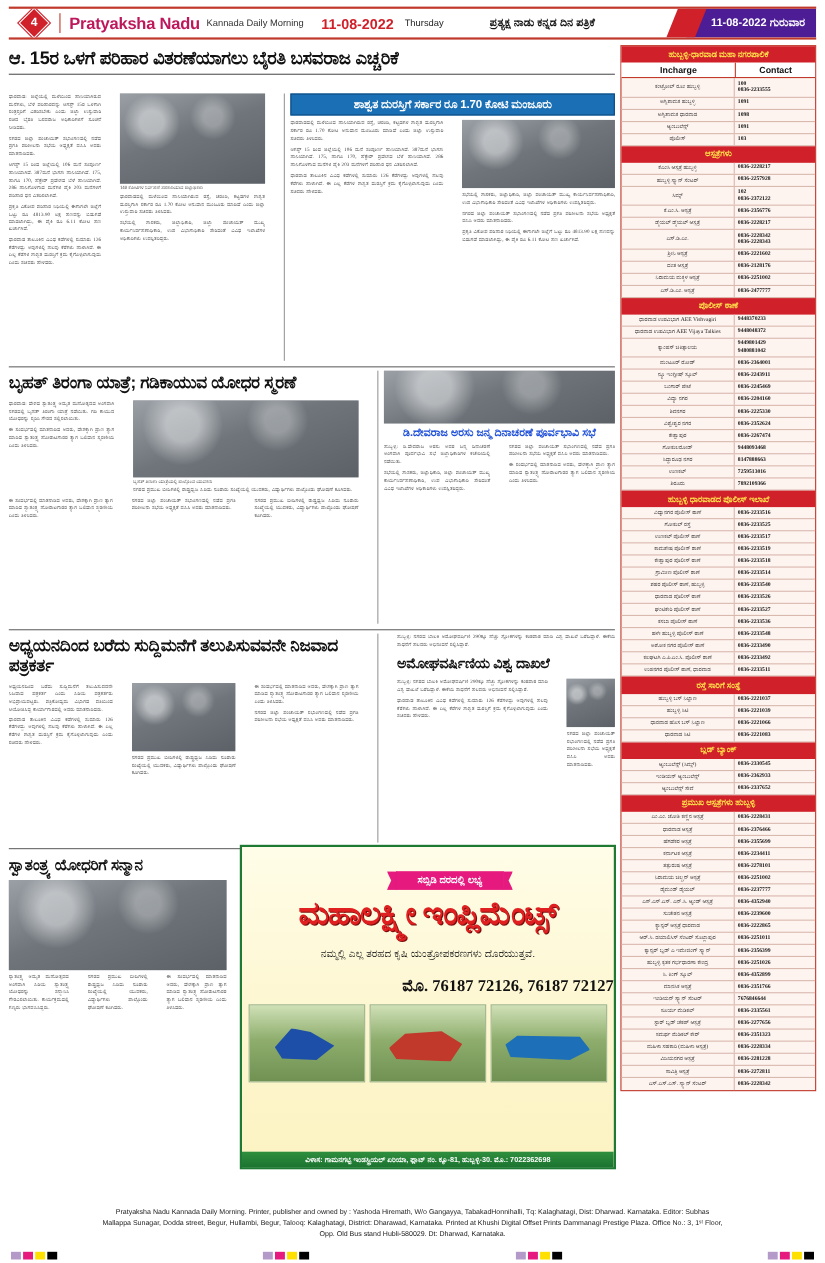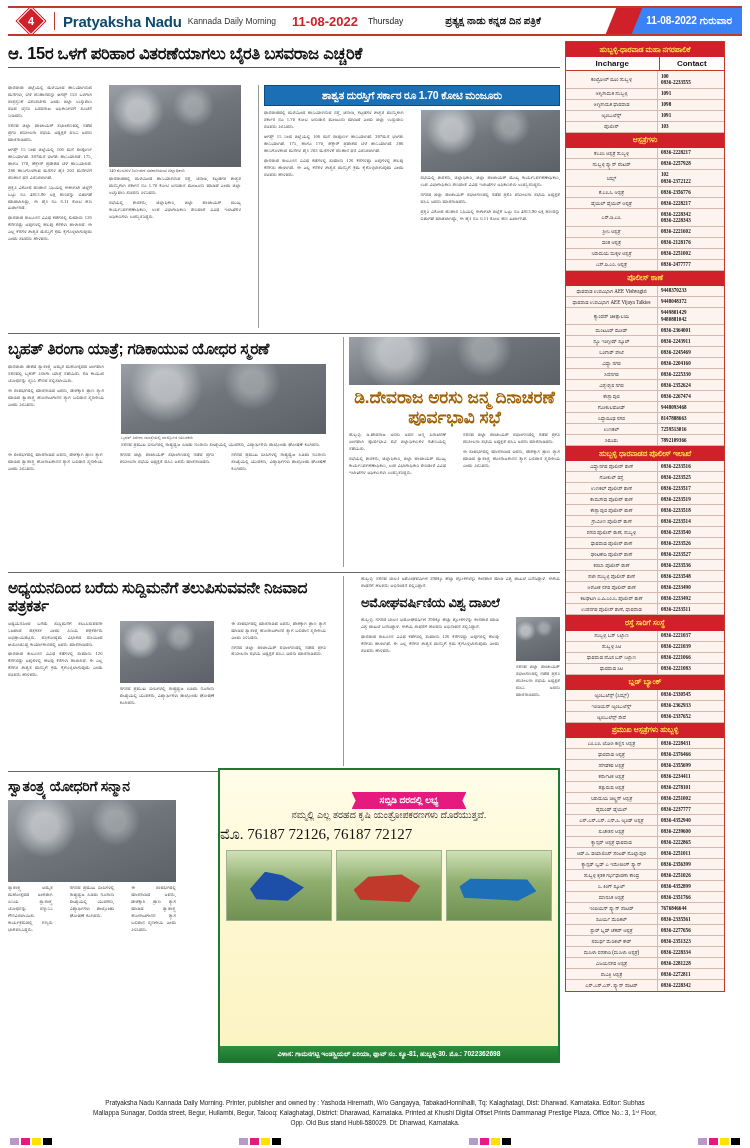--- a/index.html
+++ b/index.html
@@ -19,53 +19,53 @@
     background: #fff; position: relative; overflow: hidden;
   }
   .mh-logo-wrap { width: 46px; display: flex; align-items: center; justify-content: center; }
   .mh-logo {
     width: 20px; height: 20px; background: #d0202a; transform: rotate(45deg);
     display: flex; align-items: center; justify-content: center;
     border: 1px solid #fff; box-shadow: 0 0 0 1px #d0202a;
   }
   .mh-logo span { transform: rotate(-45deg); color: #fff; font-size: 11px; font-weight: bold; }
   .mh-divider { width: 1px; background: #c0392b; margin: 4px 0; }
-  .mh-title { font-size: 15px; font-weight: bold; color: #0c4a6e; letter-spacing: -0.2px; padding: 0 6px 0 8px; align-self: center; }
+  .mh-title { font-size: 15px; font-weight: bold; color: #be185d; letter-spacing: -0.2px; padding: 0 6px 0 8px; align-self: center; }
   .mh-sub { font-size: 8.5px; color: #333; align-self: center; }
   .mh-date { font-size: 13px; font-weight: bold; color: #d0202a; align-self: center; padding: 0 10px 0 16px; }
   .mh-day { font-size: 8.5px; color: #222; align-self: center; }
   .mh-kn { font-size: 10px; font-weight: bold; color: #111; align-self: center; margin-left: 42px; }
   .mh-redtab {
-    margin-left: auto; background: #3b82f6; color: #fff; font-size: 10px; font-weight: bold;
+    margin-left: auto; background: #4c1d95; color: #fff; font-size: 10px; font-weight: bold;
     display: flex; align-items: center; padding: 0 10px 0 22px; position: relative;
   }
   .mh-redtab::before {
     content: ""; position: absolute; left: -13px; top: 0; bottom: 0; width: 26px;
     background: #d0202a; transform: skewX(-22deg);
   }
   .mh-redtab span { position: relative; z-index: 2; }
 
   
   .body-grid { display: flex; gap: 5px; margin-top: 5px; height: 1022px; }
   .news-zone { width: 552px; position: relative; }
-  .side-zone { width: 160px; }
+  .side-zone { width: 178px; }
 
   
   .hl {
     font-size: 15.5px; font-weight: bold; color: #111; line-height: 1.15;
     padding: 3px 0 4px 0; letter-spacing: -0.3px;
   }
   .hl-lg { font-size: 16.5px; }
   .hl-rule { border-bottom: 1px solid #555; margin-bottom: 17px; }
 
   .hl-blue {
     background: #1a6fb5; color: #fff; font-size: 10.5px; font-weight: bold;
     text-align: center; padding: 3px 4px; border: 1px solid #0d4d82; letter-spacing: -0.2px;
   }
-  .hl-center { text-align: center; font-size: 17px; font-weight: bold; line-height: 1.2; color: #a16207; }
+  .hl-center { text-align: center; font-size: 10px; font-weight: bold; line-height: 1.2; color: #1d4ed8; }
 
   
   .cols { display: flex; gap: 17px; }
   .col { flex: 1; }
   .txt {
     font-size: 4.6px; line-height: 1.52; color: #3a3a3a; text-align: justify;
     font-family: "Liberation Serif", serif; word-spacing: 0.3px;
   }
   .txt.k { letter-spacing: 0.1px; }
   .ph { background: #8b8f94; position: relative; overflow: hidden; }
@@ -121,22 +121,22 @@
   .ad-ribbon::before, .ad-ribbon::after {
     content: ""; position: absolute; top: 0; bottom: 0; width: 9px; background: #e6197f;
   }
   .ad-ribbon::before { left: -8px; clip-path: polygon(0 0,100% 0,100% 100%,0 100%,45% 50%); }
   .ad-ribbon::after { right: -8px; clip-path: polygon(0 0,100% 0,55% 50%,100% 100%,0 100%); }
   .ad-title {
     text-align: center; color: #e02020; font-size: 29px; font-weight: bold;
     margin-top: 8px; letter-spacing: -1px; line-height: 1;
     text-shadow: 1px 1px 0 #7a0d0d;
   }
-  .ad-line { text-align: center; font-size: 9.5px; color: #1b1b1b; margin-top: 0; }
-  .ad-phone { text-align: left; font-size: 15px; font-weight: normal; color: #111; margin-top: 5px; font-family: "Liberation Serif", serif; }
+  .ad-line { text-align: center; font-size: 9.5px; color: #1b1b1b; margin-top: 16px; }
+  .ad-phone { text-align: right; font-size: 15px; font-weight: bold; color: #111; margin-top: 15px; font-family: "Liberation Serif", serif; }
   .ad-imgs { display: flex; gap: 4px; padding: 7px 6px 0 6px; height: 78px; }
   .ad-img { flex: 1; border: 1px solid #9ab48f; position: relative; overflow: hidden;
     background: linear-gradient(180deg,#cfe0b6 0%,#8fae6e 45%,#6f9152 100%); }
   .ad-imp1::after {
     content:""; position:absolute; left:22%; top:30%; width:52%; height:42%;
     background:#1d4fa8; clip-path: polygon(0 60%,28% 0,60% 12%,100% 55%,70% 100%,12% 95%);
   }
   .ad-imp2::after {
     content:""; position:absolute; left:16%; top:34%; width:64%; height:40%;
     background:#c0392b; clip-path: polygon(0 55%,22% 8%,72% 0,100% 42%,84% 100%,10% 92%);
@@ -296,40 +296,41 @@
             </div>
             <div class="col" style="flex:0 0 44px;">
               <div class="ph" style="height:44px;"></div>
               <div class="txt k" style="margin-top:3px;">ನಗರದ ಜಿಲ್ಲಾ ಪಂಚಾಯತ್ ಸಭಾಂಗಣದಲ್ಲಿ ನಡೆದ ಪ್ರಗತಿ ಪರಿಶೀಲನಾ ಸಭೆಯ ಅಧ್ಯಕ್ಷತೆ ವಹಿಸಿ ಅವರು ಮಾತನಾಡಿದರು.</div>
             </div>
           </div>
         </div>
       </div>
 
       <div class="divider-h"></div>
-      <div style="width:168px;">
+      <div style="width:198px;">
         <div class="hl" style="font-size:14px;">ಸ್ವಾತಂತ್ರ್ಯ ಯೋಧರಿಗೆ ಸನ್ಮಾನ</div>
         <div class="ph" style="height:82px; margin-top:2px;"></div>
         <div class="cols" style="margin-top:3px;">
           <div class="col">
             <div class="txt k">ಸ್ವಾತಂತ್ರ್ಯ ಅಮೃತ ಮಹೋತ್ಸವದ ಅಂಗವಾಗಿ ಹಿರಿಯ ಸ್ವಾತಂತ್ರ್ಯ ಯೋಧರನ್ನು ಸನ್ಮಾನಿಸಿ ಗೌರವಿಸಲಾಯಿತು. ಕಾರ್ಯಕ್ರಮದಲ್ಲಿ ಗಣ್ಯರು ಭಾಗವಹಿಸಿದ್ದರು.</div>
           </div>
           <div class="col">
             <div class="txt k">ನಗರದ ಪ್ರಮುಖ ಬೀದಿಗಳಲ್ಲಿ ರಾಷ್ಟ್ರಧ್ವಜ ಹಿಡಿದು ನೂರಾರು ಸಂಖ್ಯೆಯಲ್ಲಿ ಯುವಕರು, ವಿದ್ಯಾರ್ಥಿಗಳು ಪಾಲ್ಗೊಂಡು ಘೋಷಣೆ ಕೂಗಿದರು.</div>
           </div>
           <div class="col">
             <div class="txt k">ಈ ಸಂದರ್ಭದಲ್ಲಿ ಮಾತನಾಡಿದ ಅವರು, ದೇಶಕ್ಕಾಗಿ ಪ್ರಾಣ ತ್ಯಾಗ ಮಾಡಿದ ಸ್ವಾತಂತ್ರ್ಯ ಹೋರಾಟಗಾರರ ತ್ಯಾಗ ಬಲಿದಾನ ಸ್ಮರಣೀಯ ಎಂದು ತಿಳಿಸಿದರು.</div>
           </div>
         </div>
       </div>
 
       <div class="ad">
         <div class="ad-ribbon-wrap">
           <div class="ad-ribbon">ಸಬ್ಸಿಡಿ ದರದಲ್ಲಿ ಲಭ್ಯ</div>
         </div>
+        <div class="ad-title">ಮಹಾಲಕ್ಷ್ಮೀ ಇಂಪ್ಲಿಮೆಂಟ್ಸ್</div>
         <div class="ad-line">ನಮ್ಮಲ್ಲಿ ಎಲ್ಲ ತರಹದ ಕೃಷಿ ಯಂತ್ರೋಪಕರಣಗಳು ದೊರೆಯುತ್ತವೆ.</div>
         <div class="ad-phone">ಮೊ. 76187 72126, 76187 72127</div>
         <div class="ad-imgs">
           <div class="ad-img ad-imp1"></div>
           <div class="ad-img ad-imp2"></div>
           <div class="ad-img ad-imp3"></div>
         </div>
         <div class="ad-addr">ವಿಳಾಸ: ಗಾಮನಗಟ್ಟಿ ಇಂಡಸ್ಟ್ರಿಯಲ್ ಏರಿಯಾ, ಪ್ಲಾಟ್ ನಂ. ಕ್ಯೂ-81, ಹುಬ್ಬಳ್ಳಿ-30. ಮೊ.: 7022362698</div>
       </div>
 

